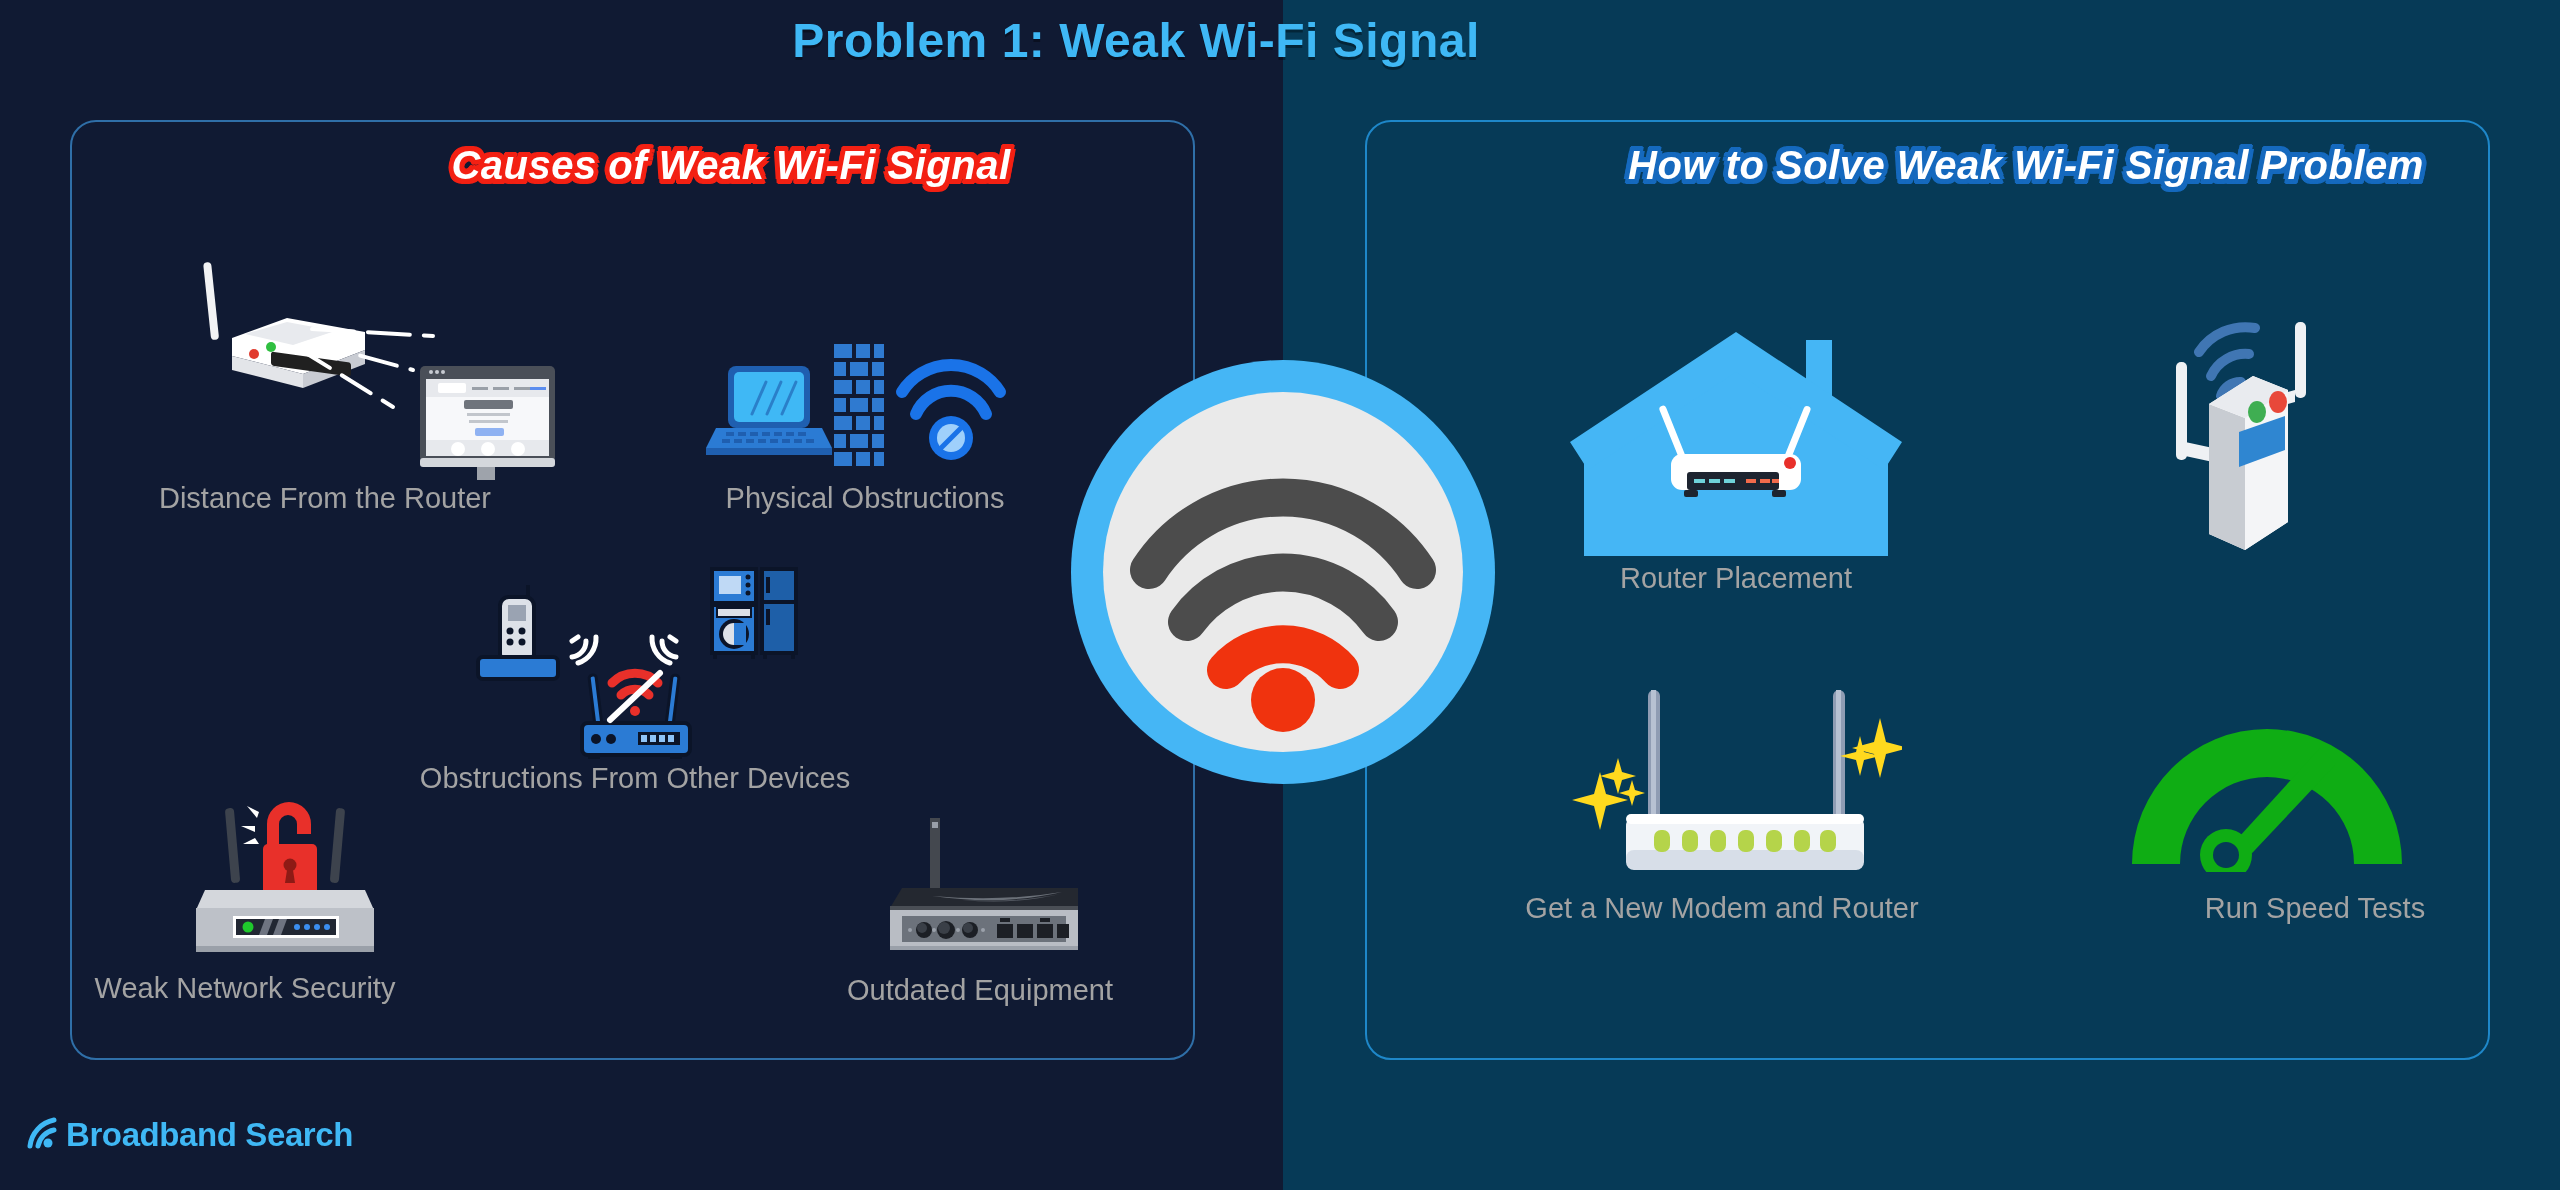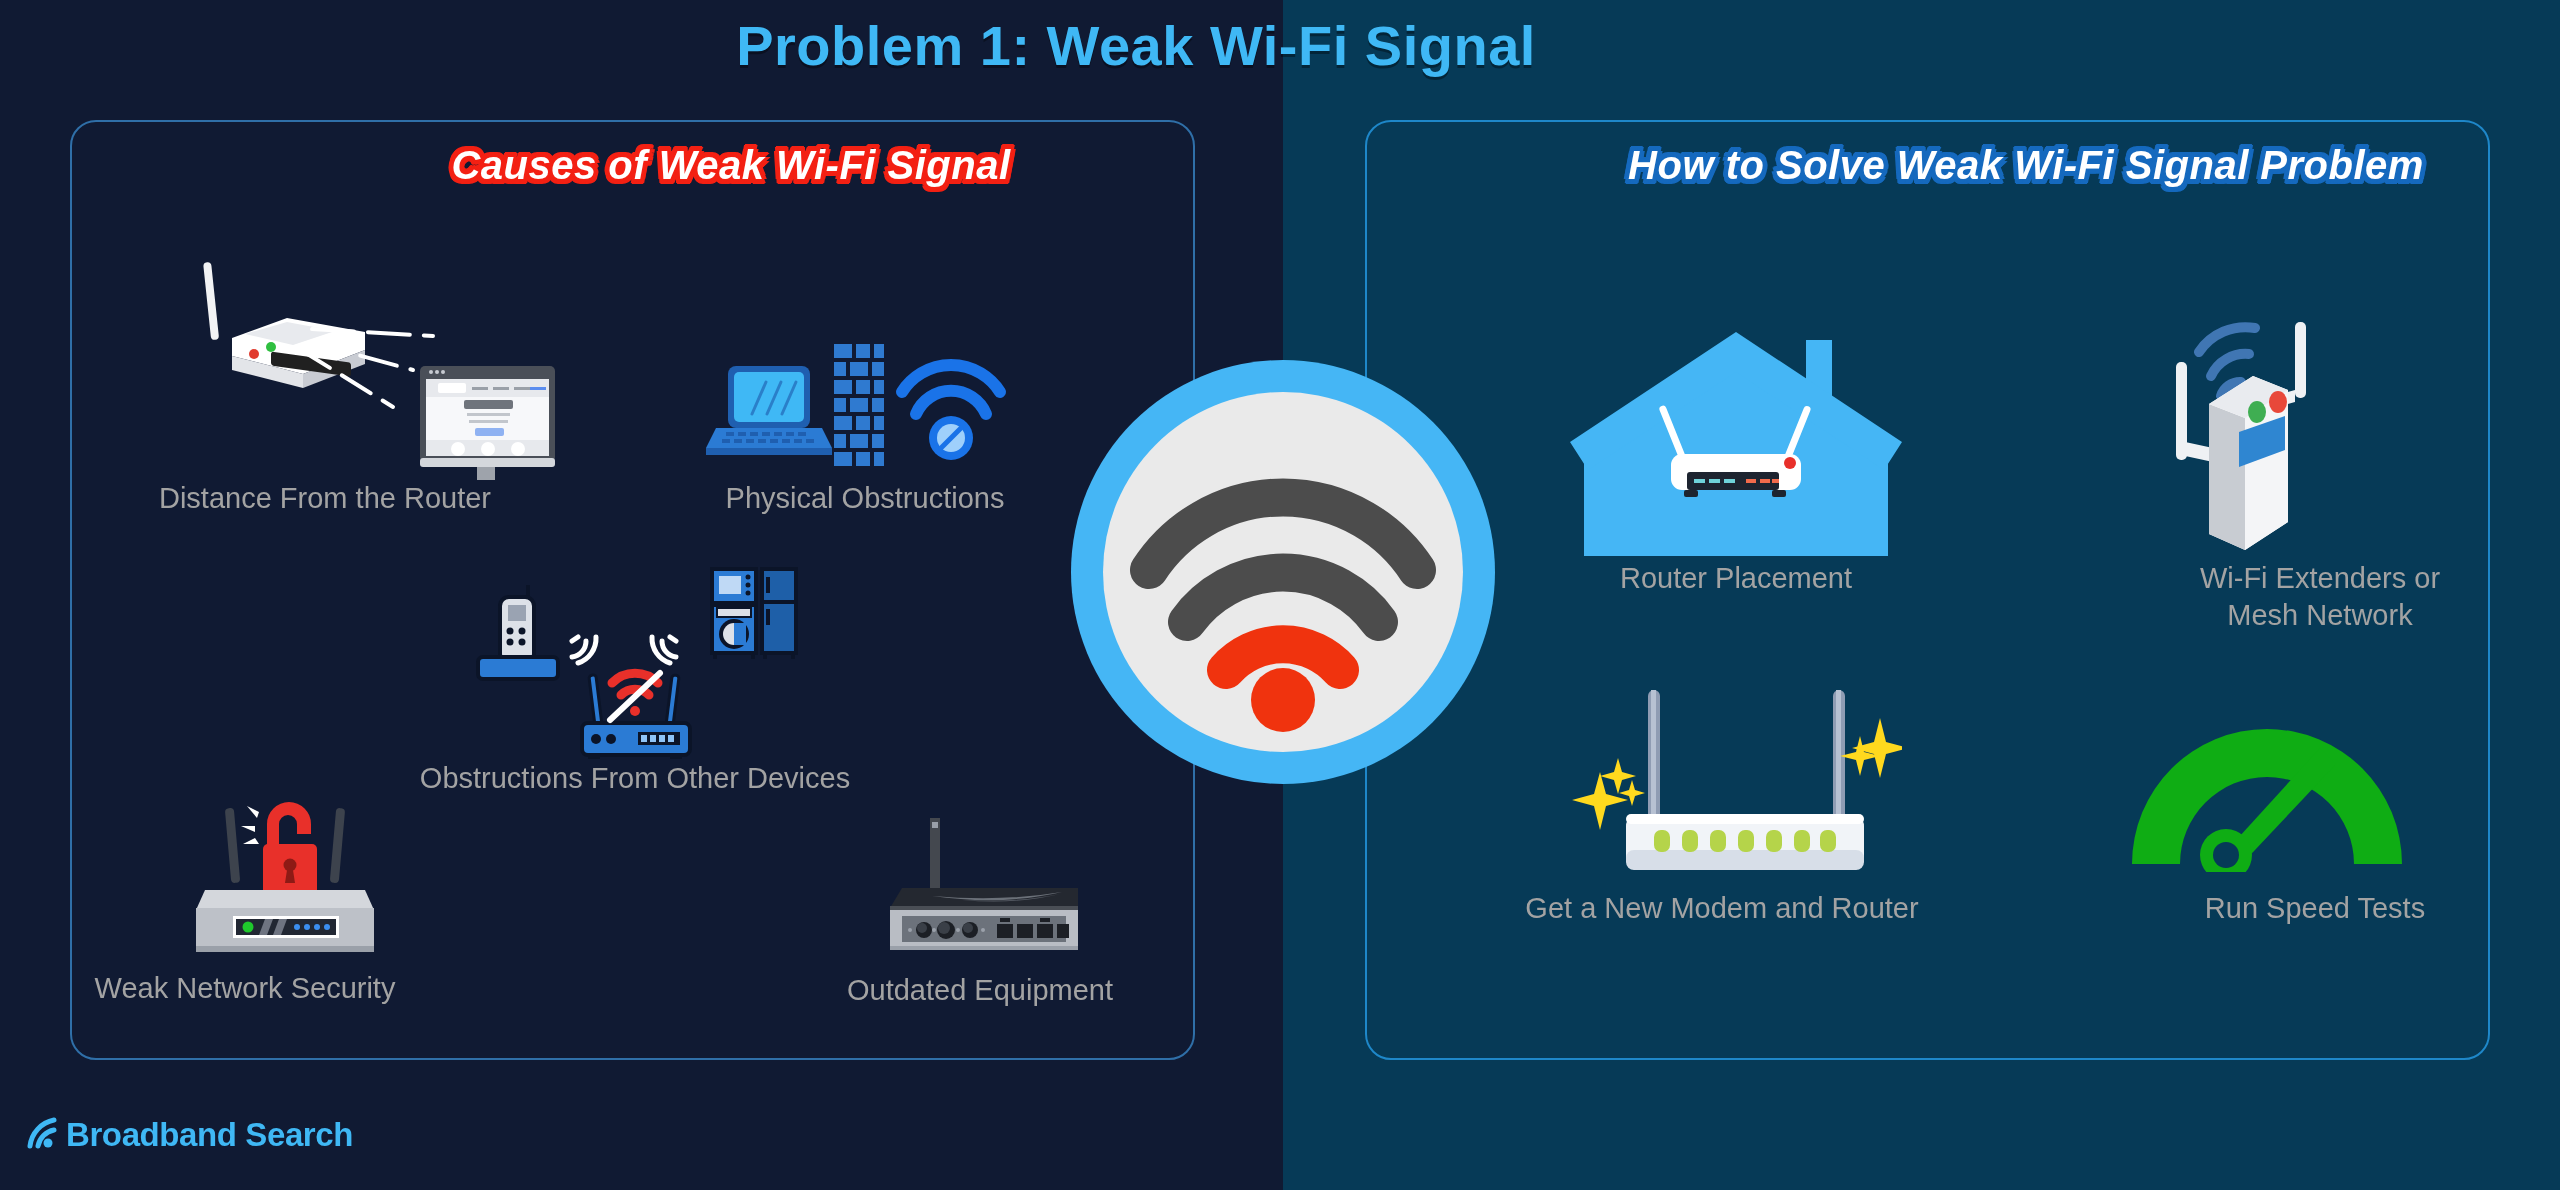--- a/index.html
+++ b/index.html
@@ -12,21 +12,21 @@
   #stage { position:absolute; inset:0; width:2560px; height:1190px; }
 
   
   .bg-left  { position:absolute; left:0;    top:0; width:1283px; height:1190px; background:#101A33; }
   .bg-right { position:absolute; left:1283px; top:0; width:1277px; height:1190px; background:#063A57; }
 
   
   .main-title {
     position:absolute; top:13px; left:0; width:2272px;
     text-align:center;
-    font-size:56px; font-weight:bold; letter-spacing:.5px;
+    font-size:48px; font-weight:bold; letter-spacing:.5px;
     color:#3FB8F5;
     text-shadow:0 3px 0 rgba(0,0,0,.35);
   }
 
   
   .panel { position:absolute; border-radius:26px; }
   .panel-left  { left:70px;   top:120px; width:1125px; height:940px; border:2px solid #2F6FA8; }
   .panel-right { left:1365px; top:120px; width:1125px; height:940px; border:2px solid #1E87C9; }
 
   
@@ -384,22 +384,20 @@
 
       <path d="M66 82 L110 54 L145 68 L145 200 L102 228 L66 212 Z" fill="#FFFFFF"></path>
       <path d="M66 82 L102 96 L102 228 L66 212 Z" fill="#C8CCD2"></path>
       <path d="M102 96 L145 68 L145 200 L102 228 Z" fill="#F4F5F7"></path>
       <path d="M66 82 L110 54 L145 68 L102 96 Z" fill="#E9EBEF"></path>
       <ellipse cx="114" cy="90" rx="9" ry="11" fill="#3FAE52"></ellipse>
       <ellipse cx="135" cy="80" rx="9" ry="11" fill="#E8483A"></ellipse>
       <path d="M96 110 L142 94 L142 128 L96 145 Z" fill="#2F86D1"></path>
     </svg>
   </div>
-  <div class="item-label" style="left:2160px; top:560px; width:320px;">Wi-Fi Extenders or
-Mesh Network</div>
 
   <div class="icon-box" style="left:1542px; top:672px; width:360px; height:200px;">
     <svg width="360" height="200" viewBox="0 0 360 200">
 
       <rect x="106" y="18" width="12" height="132" rx="6" fill="#8F9CB3"></rect>
       <rect x="109" y="18" width="5" height="132" fill="#B7C1D2"></rect>
       <rect x="291" y="18" width="12" height="132" rx="6" fill="#8F9CB3"></rect>
       <rect x="294" y="18" width="5" height="132" fill="#B7C1D2"></rect>
 
       <rect x="84" y="142" width="238" height="56" rx="12" fill="#F1F4F8"></rect>

